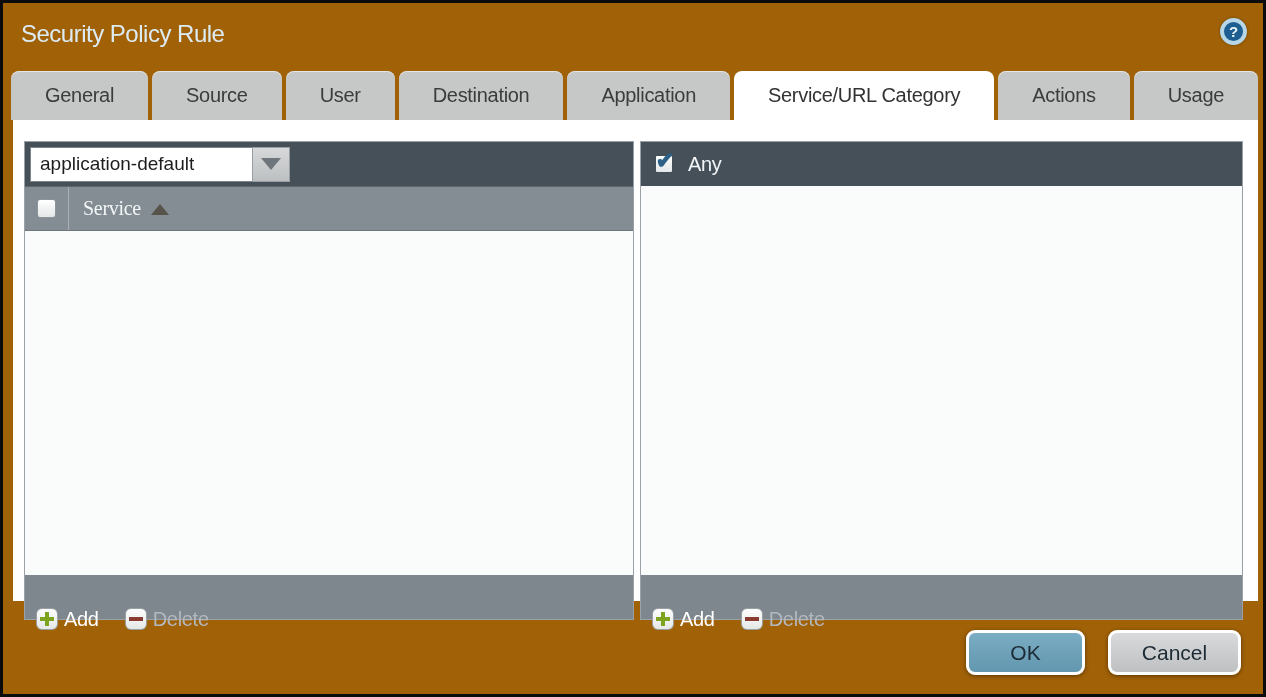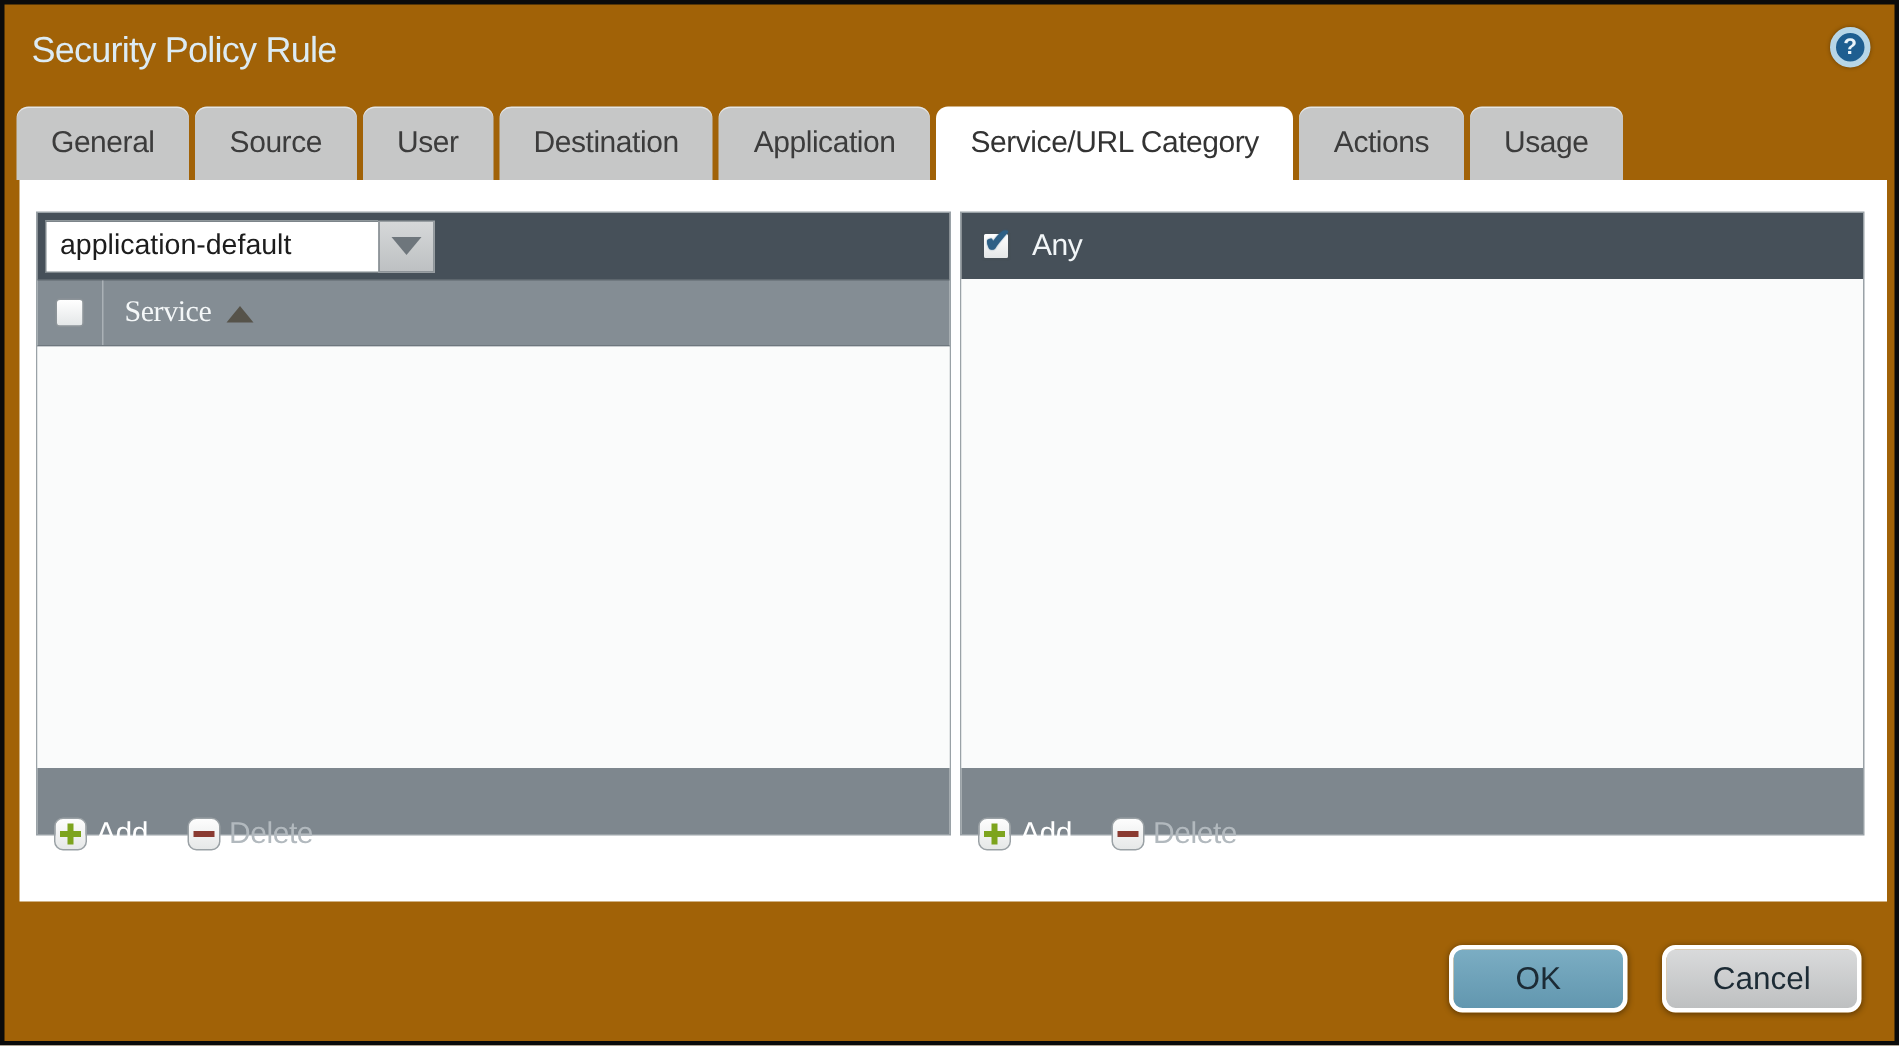--- a/index.html
+++ b/index.html
@@ -33,37 +33,37 @@
 
   
   .tabs {
     position: absolute; left: 8px; top: 68px;
     display: flex; gap: 4px; height: 49px;
   }
   .tab {
     height: 49px;
     background: #c6c7c7;
     border-radius: 8px 8px 0 0;
-    padding: 0 23px;
+    padding: 0 34px;
     display: flex; align-items: center;
     font-size: 20px; color: #3c3c3c; letter-spacing: -0.3px;
     cursor: pointer;
     box-shadow: inset 0 1px 0 rgba(255,255,255,0.55);
   }
   .tab.active { background: #ffffff; color: #333; box-shadow: none; }
 
   
   .content {
     position: absolute; left: 10px; top: 117px;
     width: 1245px; height: 481px;
     background: #ffffff;
   }
 
   .panel {
-    position: absolute; top: 21px; height: 416px;
+    position: absolute; top: 21px; height: 479px;
     display: flex; flex-direction: column;
     border: 1px solid #9aa2a7;
     background: #fafbfb;
   }
   .panel-left  { left: 11px;  width: 610px; }
   .panel-right { left: 627px; width: 603px; }
 
   .panel-toolbar {
     height: 44px; flex: 0 0 44px;
     background: #465059;

